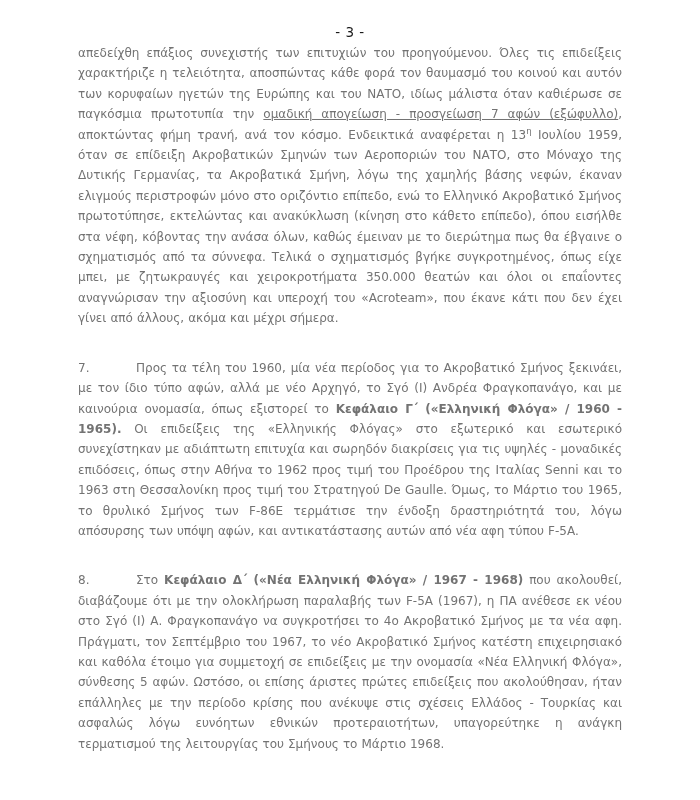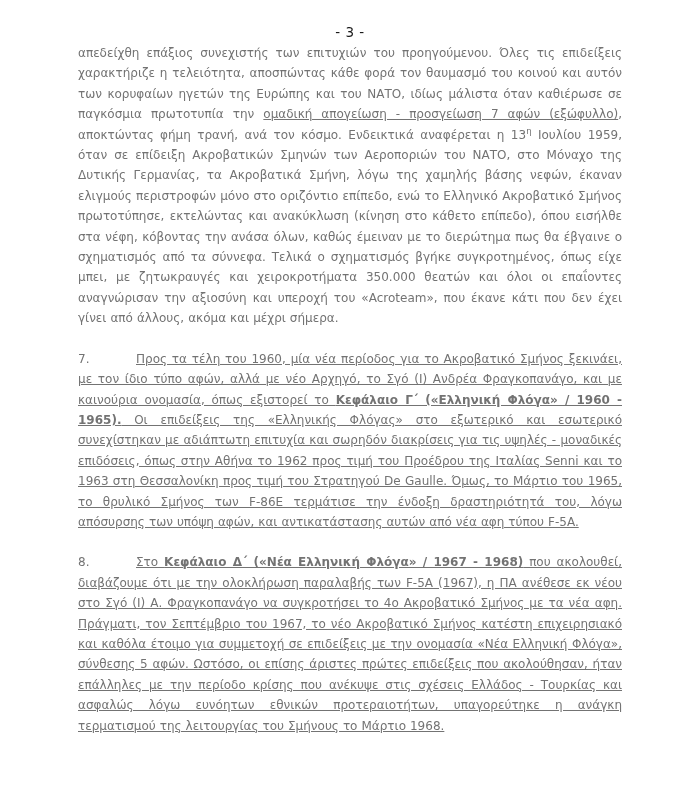--- a/index.html
+++ b/index.html
@@ -38,22 +38,21 @@
   p.para {
     margin: 0;
     font-size: 12px;
     line-height: 20.4px;
     text-align: justify;
     text-justify: inter-word;
     color: #737373;
     word-spacing: 0.2px;
   }
   p.para.spaced {
-    margin-top: 20px;
-    text-decoration: underline;
+    margin-top: 29px;
   }
   .num {
     display: inline-block;
     width: 58px;
   }
   .b { font-weight: bold; }
   .u { text-decoration: underline; }
   sup.sup {
     font-size: 0.72em;
     vertical-align: super;

